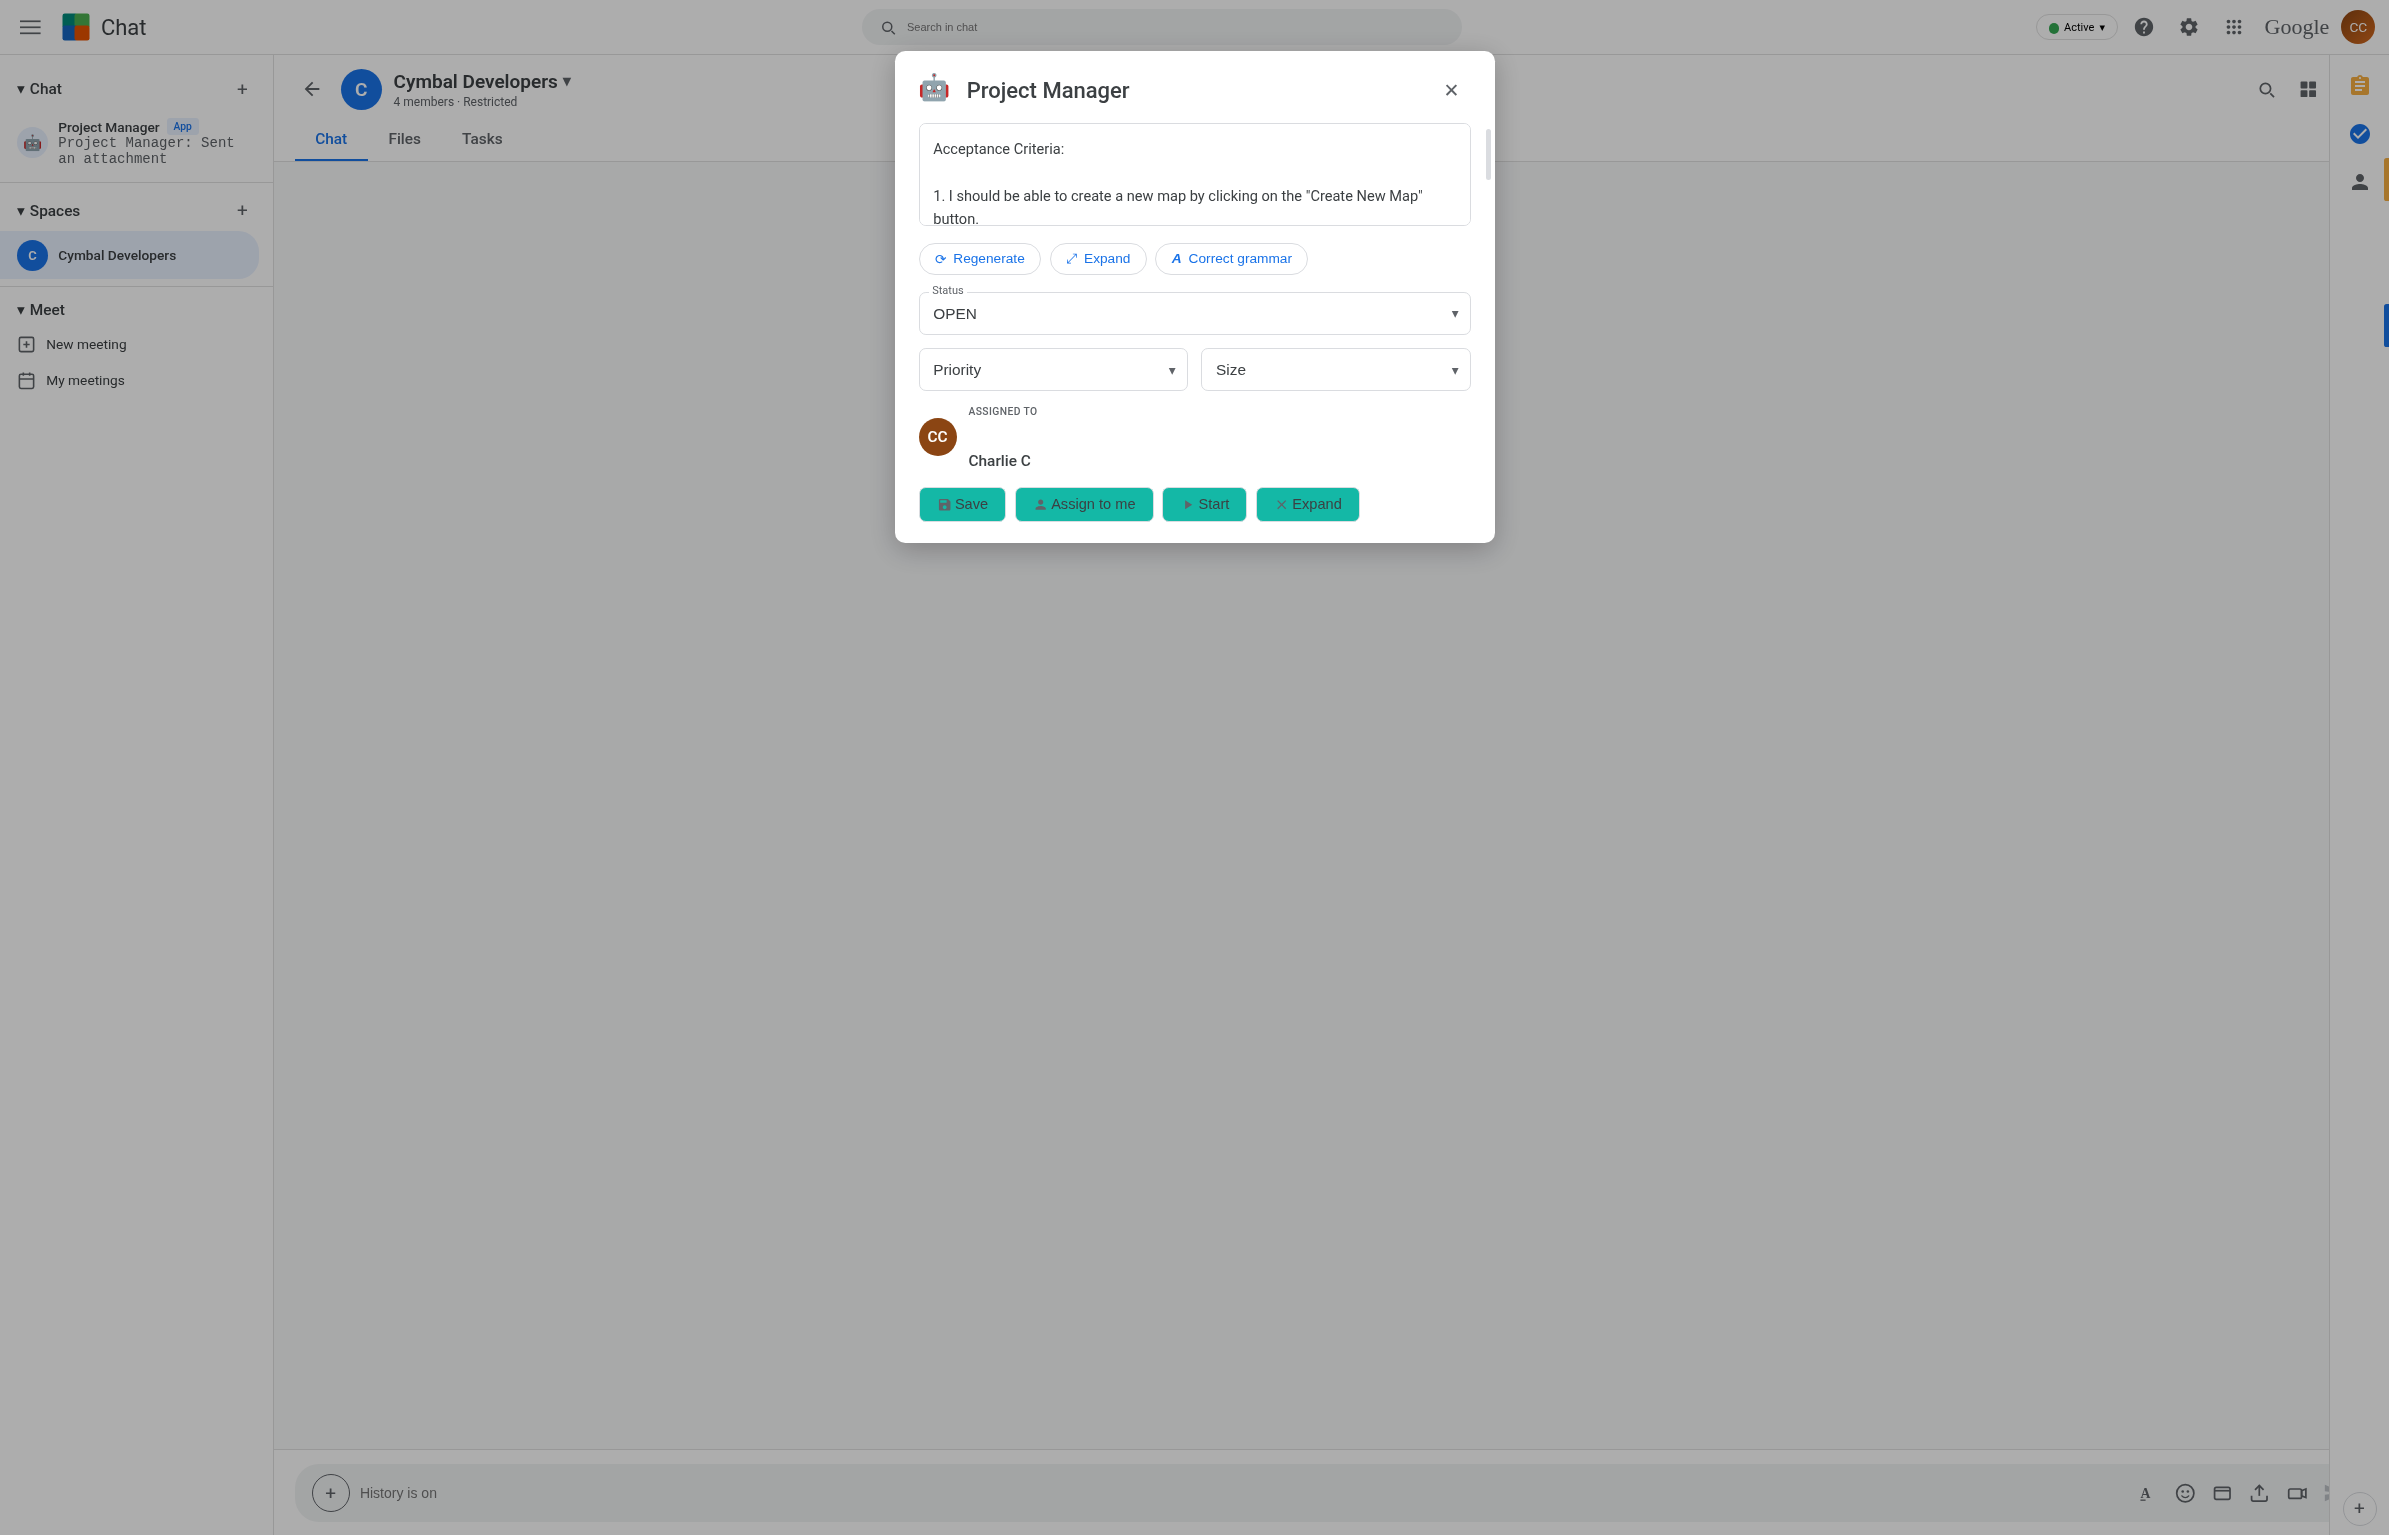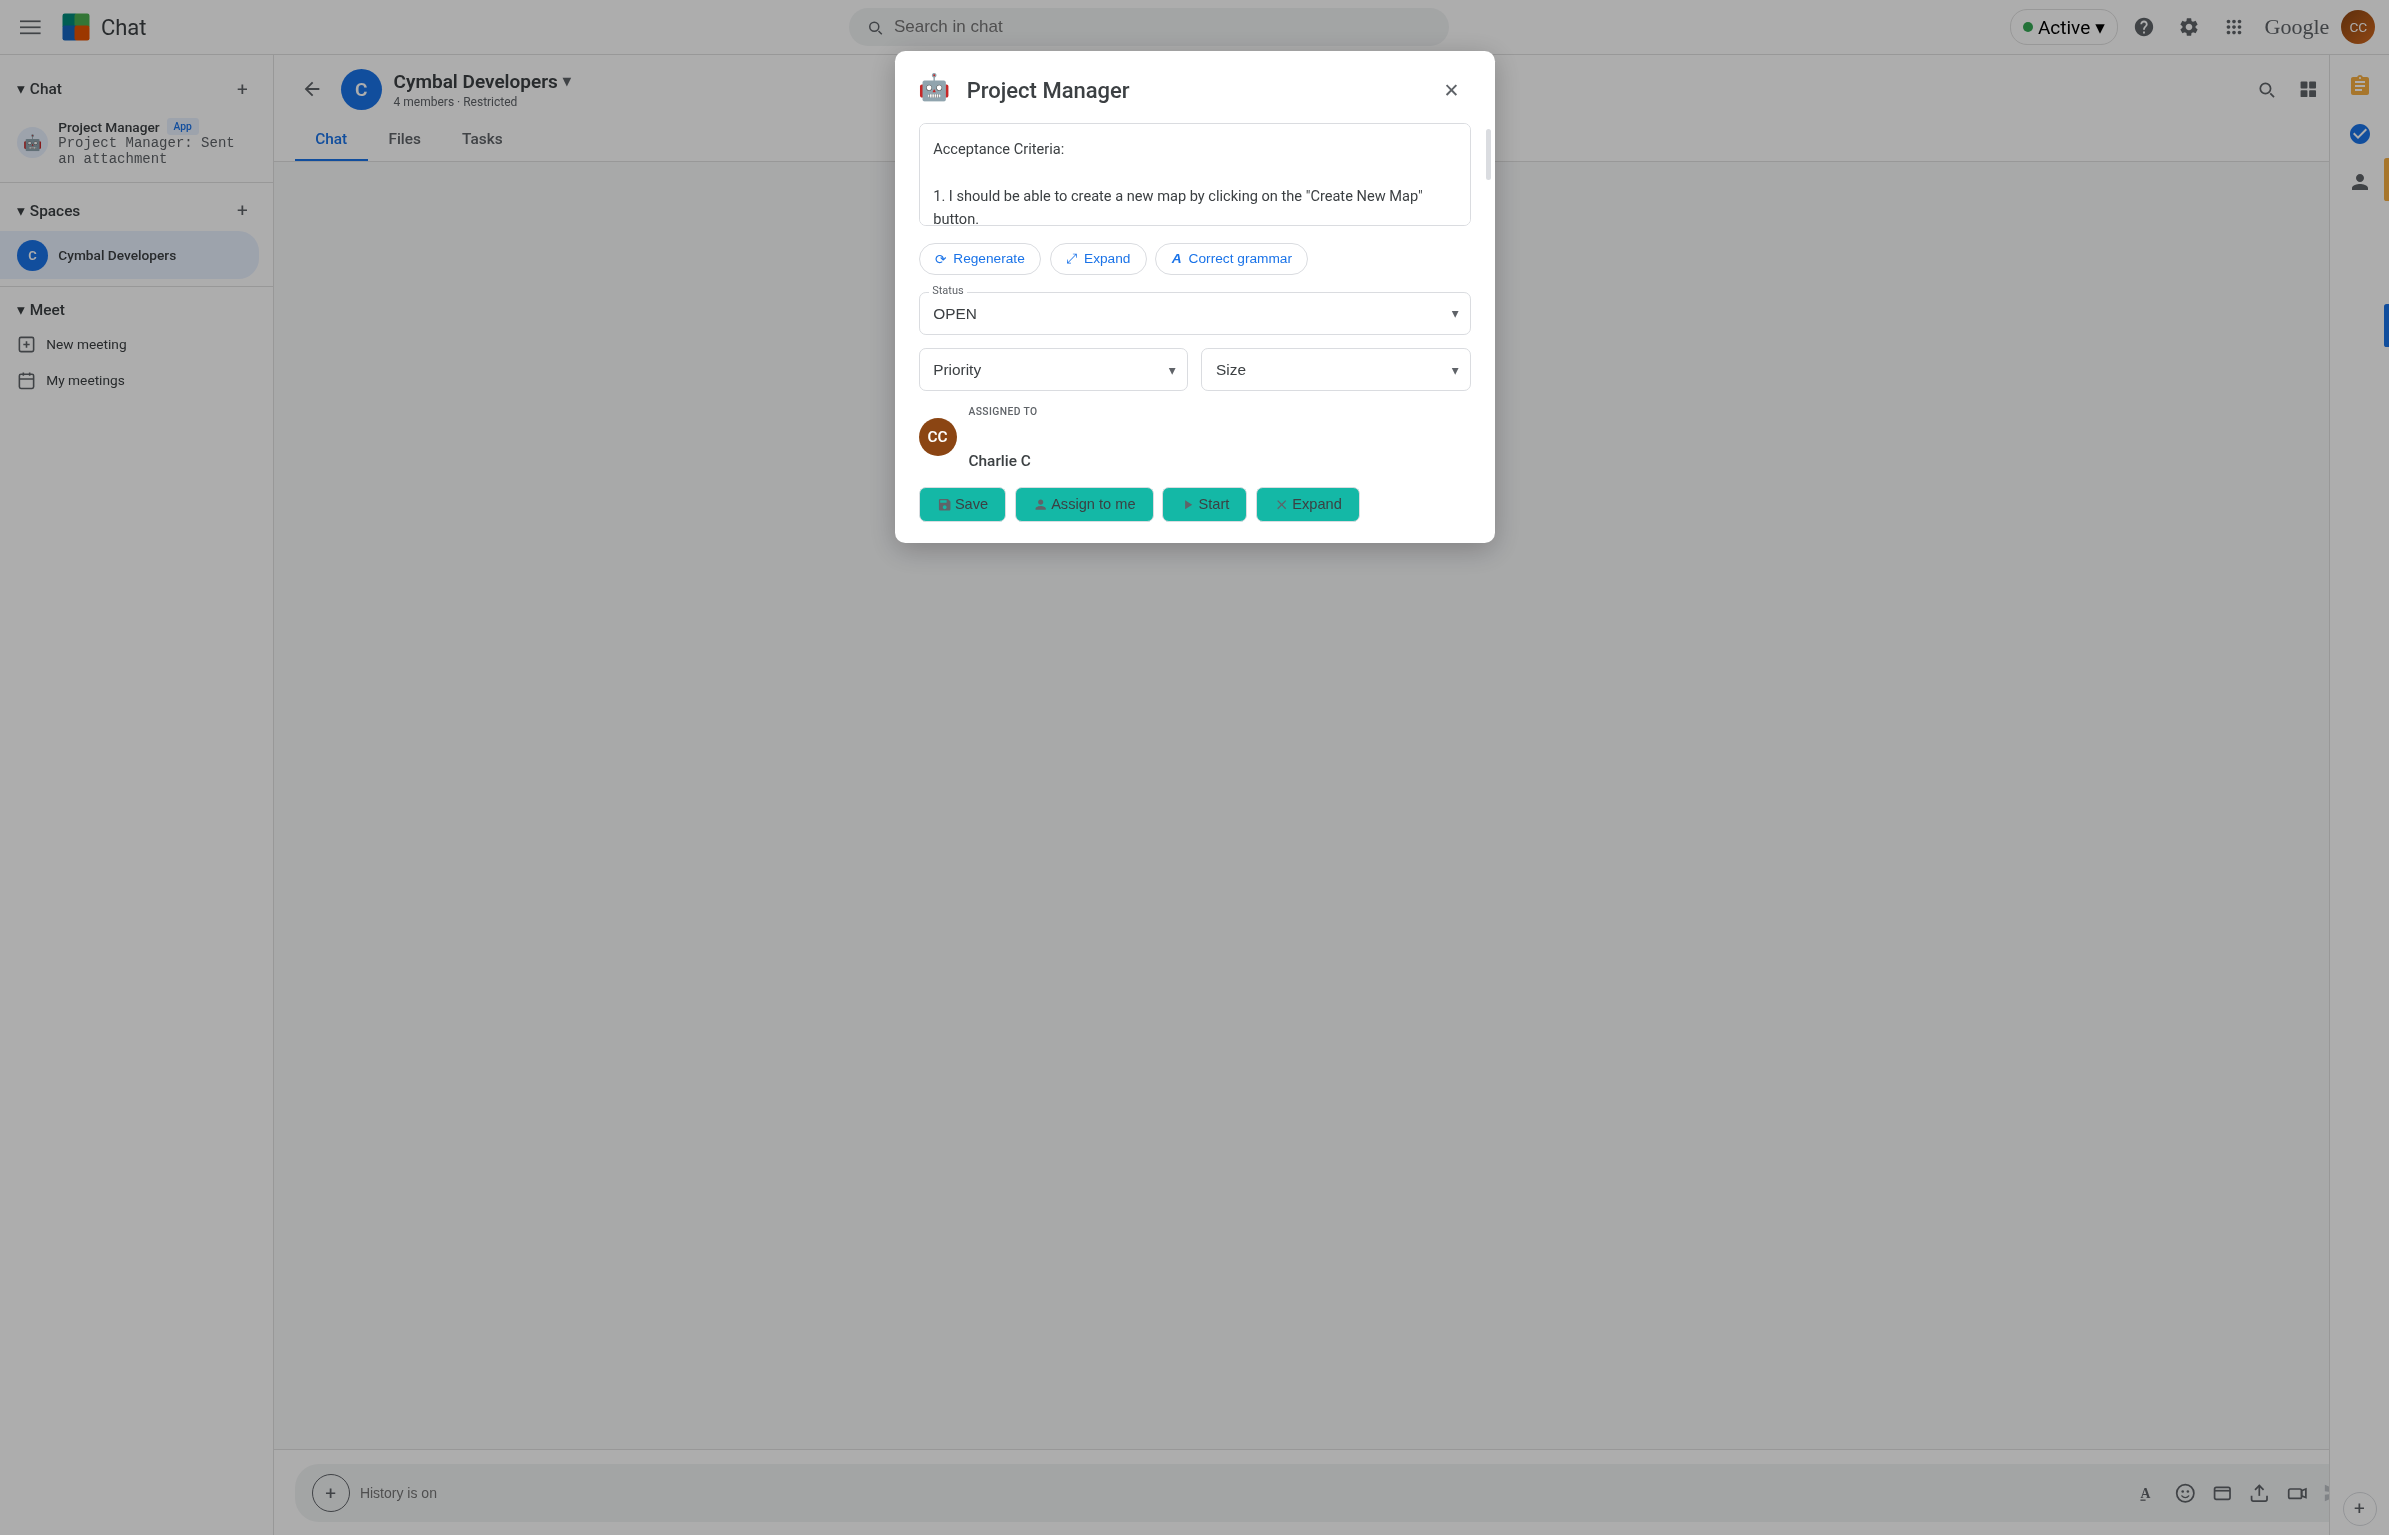--- a/index.html
+++ b/index.html
@@ -60,40 +60,40 @@
       background: #f1f3f4;
       border-radius: 24px;
       padding: 8.6px 17px;
       width: 600px;
       gap: 10.3px;
     }
     .search-box input {
       background: transparent;
       border: none;
       outline: none;
-      font-size: 17px;
+      font-size: 11px;
       color: #3c4043;
       width: 100%;
     }
     .topbar-right {
       display: flex;
       align-items: center;
       gap: 6.9px;
       min-width: 274px;
       justify-content: flex-end;
     }
     .status-badge {
       display: flex;
-      align-items: center;
+      align-items: flex-end;
       gap: 5.1px;
       background: #fff;
       border: 0.9px solid #e0e0e0;
       border-radius: 17px;
       padding: 5.1px 12px;
-      font-size: 19px;
+      font-size: 11px;
       cursor: pointer;
     }
     .status-dot {
       width: 10.3px; height: 10.3px;
       background: #34a853;
       border-radius: 50%;
     }
     .icon-btn {
       width: 38px; height: 38px;
       display: flex; align-items: center; justify-content: center;

